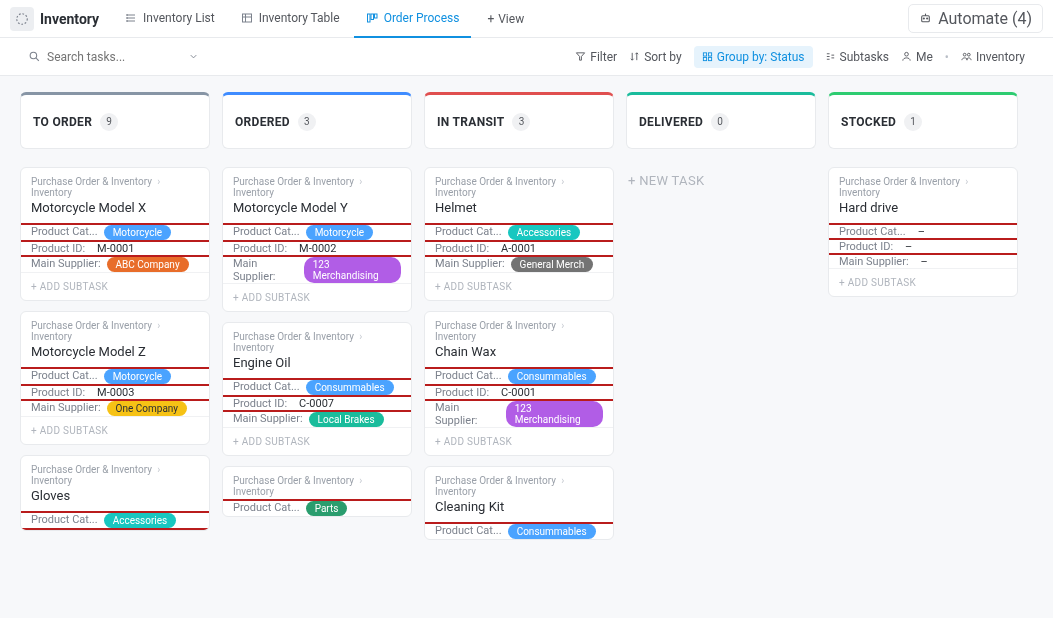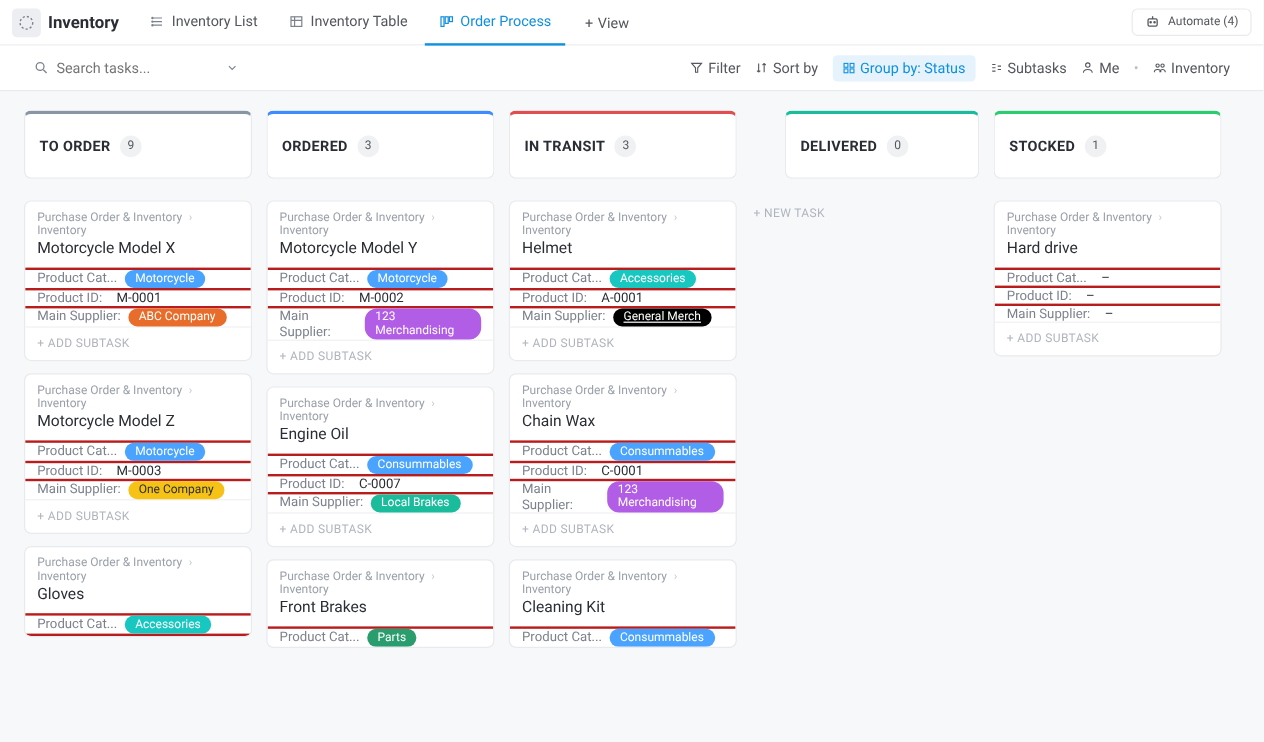--- a/index.html
+++ b/index.html
@@ -9,21 +9,21 @@
 .topbar { height:38px; background:#fff; border-bottom:1px solid #e8eaed; display:flex; align-items:center; padding:0 10px; gap:6px; }
 .app-icon { width:24px; height:24px; background:#eceef1; border-radius:4px; display:flex; align-items:center; justify-content:center; color:#7c828d; }
 .app-title { font-weight:700; font-size:14px; margin-right:8px; }
 .tabs { display:flex; align-items:center; gap:2px; }
 .tab { display:flex; align-items:center; gap:6px; padding:0 12px; height:38px; color:#54575d; cursor:pointer; border-bottom:2px solid transparent; font-size:12px; }
 .tab.active { color:#1090e0; border-bottom-color:#1090e0; }
 .tab .ico { color:#7c828d; font-size:12px; }
 .tab.active .ico { color:#1090e0; }
 .add-view { display:flex; align-items:center; gap:4px; padding:0 10px; color:#54575d; cursor:pointer; }
 .spacer { flex:1; }
-.automate { display:flex; align-items:center; gap:6px; padding:4px 10px; border:1px solid #e8eaed; border-radius:5px; color:#54575d; cursor:pointer; font-size:10px; }
+.automate { display:flex; align-items:center; gap:6px; padding:4px 10px; border:1px solid #e8eaed; border-radius:5px; color:#54575d; cursor:pointer; font-size:16px; }
 
 
 .filterbar { height:38px; background:#fff; border-bottom:1px solid #e8eaed; display:flex; align-items:center; padding:0 28px; gap:10px; }
 .search-wrap { display:flex; align-items:center; gap:6px; color:#7c828d; flex:0 0 150px; }
 .search-input { border:none; outline:none; font-size:12px; color:#2a2e34; background:transparent; width:110px; }
 .dd { color:#7c828d; cursor:pointer; }
 .toolbar-right { margin-left:auto; display:flex; align-items:center; gap:12px; color:#54575d; }
 .tool-btn { display:flex; align-items:center; gap:4px; cursor:pointer; font-size:12px; }
 .tool-btn.group { color:#1090e0; background:#e6f3fc; padding:4px 8px; border-radius:4px; }
 .dot { color:#b9bec7; }
@@ -39,37 +39,37 @@
 .card { background:#fff; border:1px solid #e8eaed; border-radius:6px; overflow:hidden; }
 .card .crumbs { padding:8px 10px 2px; font-size:10px; color:#9aa0a9; }
 .card .crumbs .sep { margin:0 3px; color:#c5c9d0; }
 .card .ctitle { padding:0 10px 8px; font-size:13px; color:#2a2e34; }
 .crow { border-top:2px solid #b91c1c; padding:0 10px; display:flex; align-items:flex-start; gap:6px; font-size:11px; }
 .crow .lbl { color:#7c828d; }
 .crow .val { color:#2a2e34; margin-left:6px; }
 .crow .empty { color:#2a2e34; margin-left:6px; }
 .pill { border-radius:10px; padding:2px 9px; font-size:10px; color:#fff; display:inline-block; }
 .add-sub { border-top:1px solid #f0f1f3; padding:8px 10px; color:#b0b5bd; font-size:10px; letter-spacing:.3px; cursor:pointer; }
-.new-task { color:#b0b5bd; font-size:10px; padding:6px 2px; cursor:pointer; letter-spacing:.3px; }
+.new-task { color:#b0b5bd; font-size:13px; padding:6px 2px; cursor:pointer; letter-spacing:.3px; }
 
 
 .acc-gray  { border-top-color:#8795a5; }
 .acc-blue  { border-top-color:#3f8cff; }
 .acc-red   { border-top-color:#e04f4f; }
-.acc-teal  { border-top-color:#1abc9c;margin-left:28px; }
+.acc-teal  { border-top-color:#1abc9c; }
 .acc-green { border-top-color:#2ecc71; }
 
 
 .pc-motorcycle { background:#4aa3ff; }
 .pc-accessories { background:#18c7c0; }
 .pc-consummables { background:#4aa3ff; }
 .pc-parts { background:#2a9d6e; }
 .ps-abc { background:#e86d2a; }
 .ps-one { background:#f6c215; color:#2a2e34; }
-.ps-genmerch { background:#000000;text-decoration:underline; }
+.ps-genmerch { background:#737373; }
 .ps-123merch { background:#b15de6; }
 .ps-local { background:#1abc9c; }
 
 svg { display:block; }
 </style>
 </head>
 <body>
 
 <div class="topbar">
   <div class="app-icon">
@@ -281,21 +281,20 @@
             <span class="val">C-0007</span>
           </div>
           <div class="crow">
             <span class="lbl">Main Supplier:</span>
             <span class="pill ps-local">Local Brakes</span>
           </div>
           <div class="add-sub">+ ADD SUBTASK</div>
         </div>
         <div class="card">
           <div class="crumbs">Purchase Order &amp; Inventory <span class="sep">›</span> Inventory</div>
-          <div class="ctitle">Front Brakes</div>
           <div class="crow">
             <span class="lbl">Product Cat...</span>
             <span class="pill pc-parts">Parts</span>
           </div>
         </div>
       </div>
     </div>
     <div class="column">
       <div class="col-head acc-red">
         <span class="title">IN TRANSIT</span>

